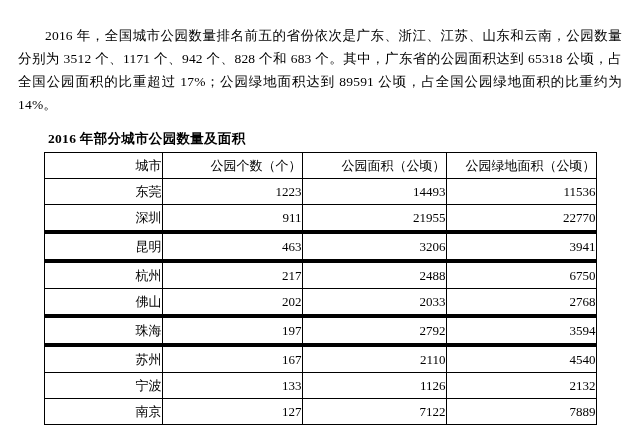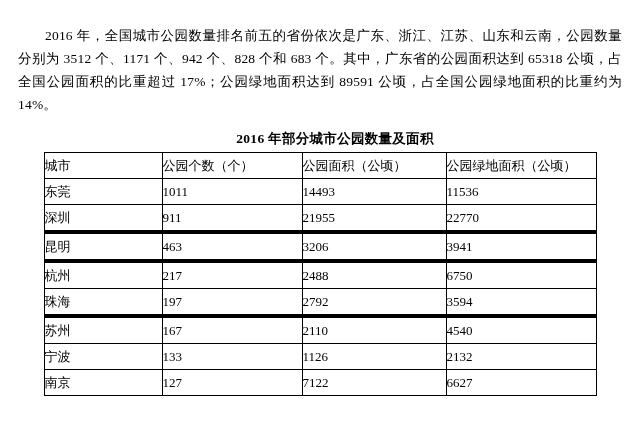--- a/index.html
+++ b/index.html
@@ -32,31 +32,30 @@
     display: inline-block;
     width: 2em;
   }
   .table-title {
     margin-top: 8px;
     margin-bottom: 4px;
     font-size: 13.5px;
     font-weight: bold;
     padding-left: 30px;
     letter-spacing: 0.3px;
-    text-align: center;
   }
   table.data {
     border-collapse: collapse;
     margin: 0 auto;
     width: 552px;
     table-layout: fixed;
   }
   table.data th, table.data td {
     border: 1px solid #000000;
-    text-align: left;
+    text-align: right;
     font-size: 13px;
     height: 25px;
     line-height: 25px;
     padding: 0;
   }
   table.data th {
     font-weight: normal;
   }
   table.data col.c0 { width: 118px; }
   table.data col.c1 { width: 140px; }
@@ -93,41 +92,47 @@
       <tr class="thick-top">
         <th>城市</th>
         <th>公园个数（个）</th>
         <th>公园面积（公顷）</th>
         <th>公园绿地面积（公顷）</th>
       </tr>
     </thead>
     <tbody>
       <tr>
         <td>东莞</td>
-        <td>1011</td>
+        <td>1223</td>
         <td>14493</td>
         <td>11536</td>
       </tr>
       <tr class="group-end">
         <td>深圳</td>
         <td>911</td>
         <td>21955</td>
         <td>22770</td>
       </tr>
       <tr class="group-end">
         <td>昆明</td>
         <td>463</td>
         <td>3206</td>
         <td>3941</td>
       </tr>
       <tr>
         <td>杭州</td>
         <td>217</td>
         <td>2488</td>
         <td>6750</td>
+      </tr>
+      <tr class="group-end">
+        <td>佛山</td>
+        <td>202</td>
+        <td>2033</td>
+        <td>2768</td>
       </tr>
       <tr class="group-end">
         <td>珠海</td>
         <td>197</td>
         <td>2792</td>
         <td>3594</td>
       </tr>
       <tr>
         <td>苏州</td>
         <td>167</td>
@@ -137,18 +142,18 @@
       <tr>
         <td>宁波</td>
         <td>133</td>
         <td>1126</td>
         <td>2132</td>
       </tr>
       <tr class="thick-bottom">
         <td>南京</td>
         <td>127</td>
         <td>7122</td>
-        <td>6627</td>
+        <td>7889</td>
       </tr>
     </tbody>
   </table>
 
 </div>
 
 </body></html>

